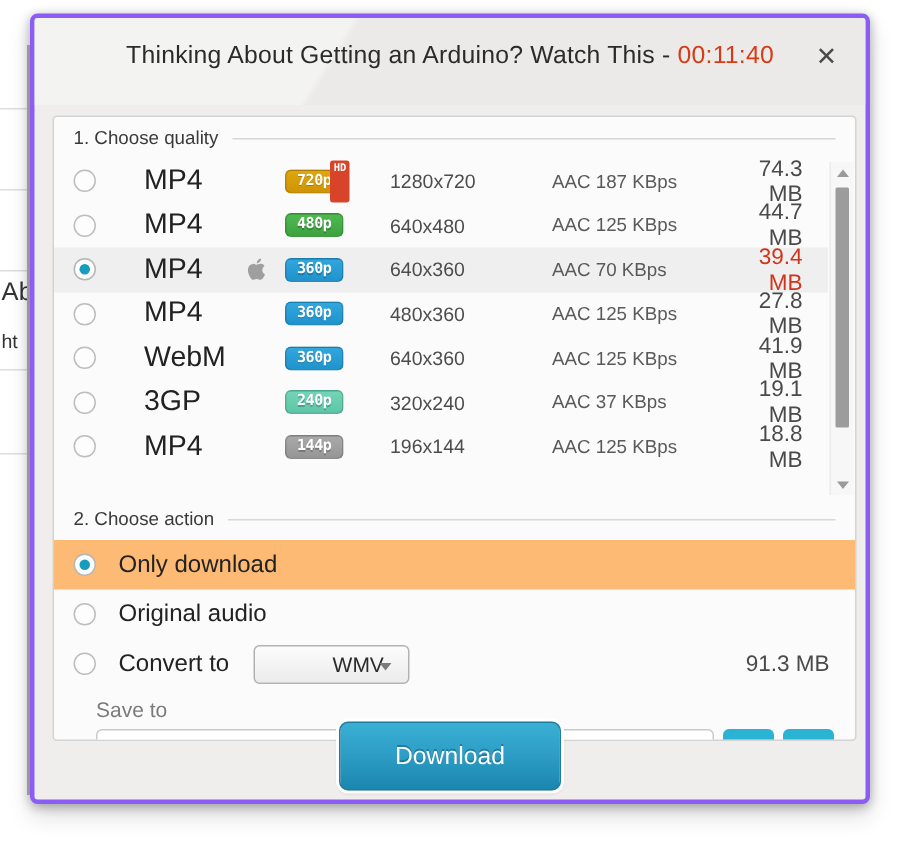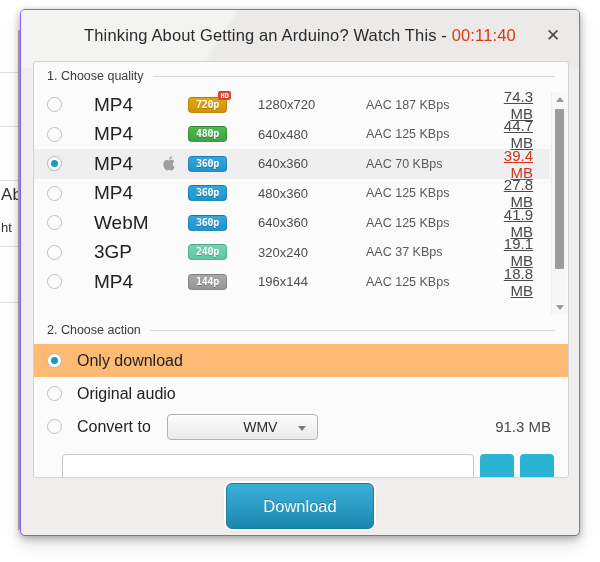--- a/index.html
+++ b/index.html
@@ -43,21 +43,21 @@
     background: #9d9d9d;
     background: linear-gradient(90deg,#b4b4b4 0%, #d2d2d2 45%, #e8e8e8 100%);
   }
 
   
   #dialog {
     position: absolute;
     left: 20px; top: 9px;
     width: 560px; height: 527px;
     background: #efeeec;
-    border: 1px solid #8b5cf6;
+    border: 3px solid #8b5cf6;
     border-radius: 5px;
     box-shadow: 0 2px 7px rgba(0,0,0,.30), 0 8px 16px rgba(0,0,0,.14);
     box-sizing: border-box;
     overflow: hidden;
   }
   #dialog-chrome-gloss {
     position: absolute; left: 0; top: 0;
     width: 100%; height: 58px;
     background: linear-gradient(122deg, #f3f3f1 0%, #f3f3f1 36%, #eceae8 37%, #eceae8 100%);
     pointer-events: none;
@@ -85,21 +85,21 @@
     color: #4a4a4a;
     font-size: 17px;
     line-height: 1;
     cursor: pointer;
     border-radius: 3px;
   }
 
   
   #content-card {
     position: absolute;
-    left: 12px; top: 51px;
+    left: 12px; top: 65px;
     width: 536px; height: 417px;
     background: #fbfbfb;
     border: 1px solid #d3d3d3;
     border-radius: 3px;
     box-sizing: border-box;
     overflow: hidden;
   }
 
   .section-head {
     display: flex;
@@ -194,21 +194,21 @@
   .badge.blue  { background: linear-gradient(#32a7dd,#1e93cd); }
   .badge.teal  { background: linear-gradient(#73d5b6,#5cc7a5); }
   .badge.gray  { background: linear-gradient(#a9a9a9,#969696); }
   .badge .hd-tag {
     position: absolute;
     right: -5px; top: -7px;
     background: #d8442a;
     color: #fff;
     font-size: 7px;
     line-height: 1;
-    padding: 2px 2px 0 2px;
+    padding: 2px 2px 19px 2px;
     border-radius: 2px;
     letter-spacing: 0;
     text-shadow: none;
   }
 
   .q-res {
     width: 108px;
     margin-left: 8px;
     font-size: 13px;
     color: #4d4d4d;
@@ -219,21 +219,20 @@
     font-size: 12.5px;
     color: #5a5a5a;
     flex: none;
   }
   .q-size {
     flex: 1;
     text-align: right;
     padding-right: 17px;
     font-size: 15px;
     color: #4a4a4a;
-    text-decoration: underline;
   }
   .q-size.hl { color: #d2341a; }
 
   
   #q-scrollbar {
     position: absolute;
     right: 1px; top: 2px;
     width: 15px; bottom: 2px;
     background: #f7f7f7;
     border-left: 1px solid #ececec;
@@ -273,21 +272,21 @@
     cursor: pointer;
   }
   .a-row.selected { background: #fdba74; }
   .a-label {
     margin-left: 15px;
     font-size: 16px;
     color: #222;
   }
   #convert-select {
     margin-left: 16px;
-    width: 151px; height: 26px;
+    width: 104px; height: 26px;
     border: 1px solid #b2b2b2;
     border-radius: 4px;
     background: linear-gradient(#fcfcfc,#ebebeb);
     box-sizing: border-box;
     display: flex;
     align-items: center;
     justify-content: center;
     position: relative;
     cursor: pointer;
     font-size: 14px;
@@ -515,20 +514,21 @@
         <span class="radio"></span>
         <span class="a-label">Convert to</span>
         <span id="convert-select">
           <span>WMV</span>
           <span class="caret"></span>
         </span>
         <span id="convert-size">91.3 MB</span>
       </div>
 
       <div id="saveto-block">
+        <div id="saveto-label">Save to</div>
         <div id="saveto-row">
           <div id="saveto-input"></div>
           <div class="saveto-btn"></div>
           <div class="saveto-btn"></div>
         </div>
       </div>
     </div>
   </div>
 
   <div id="footer">

